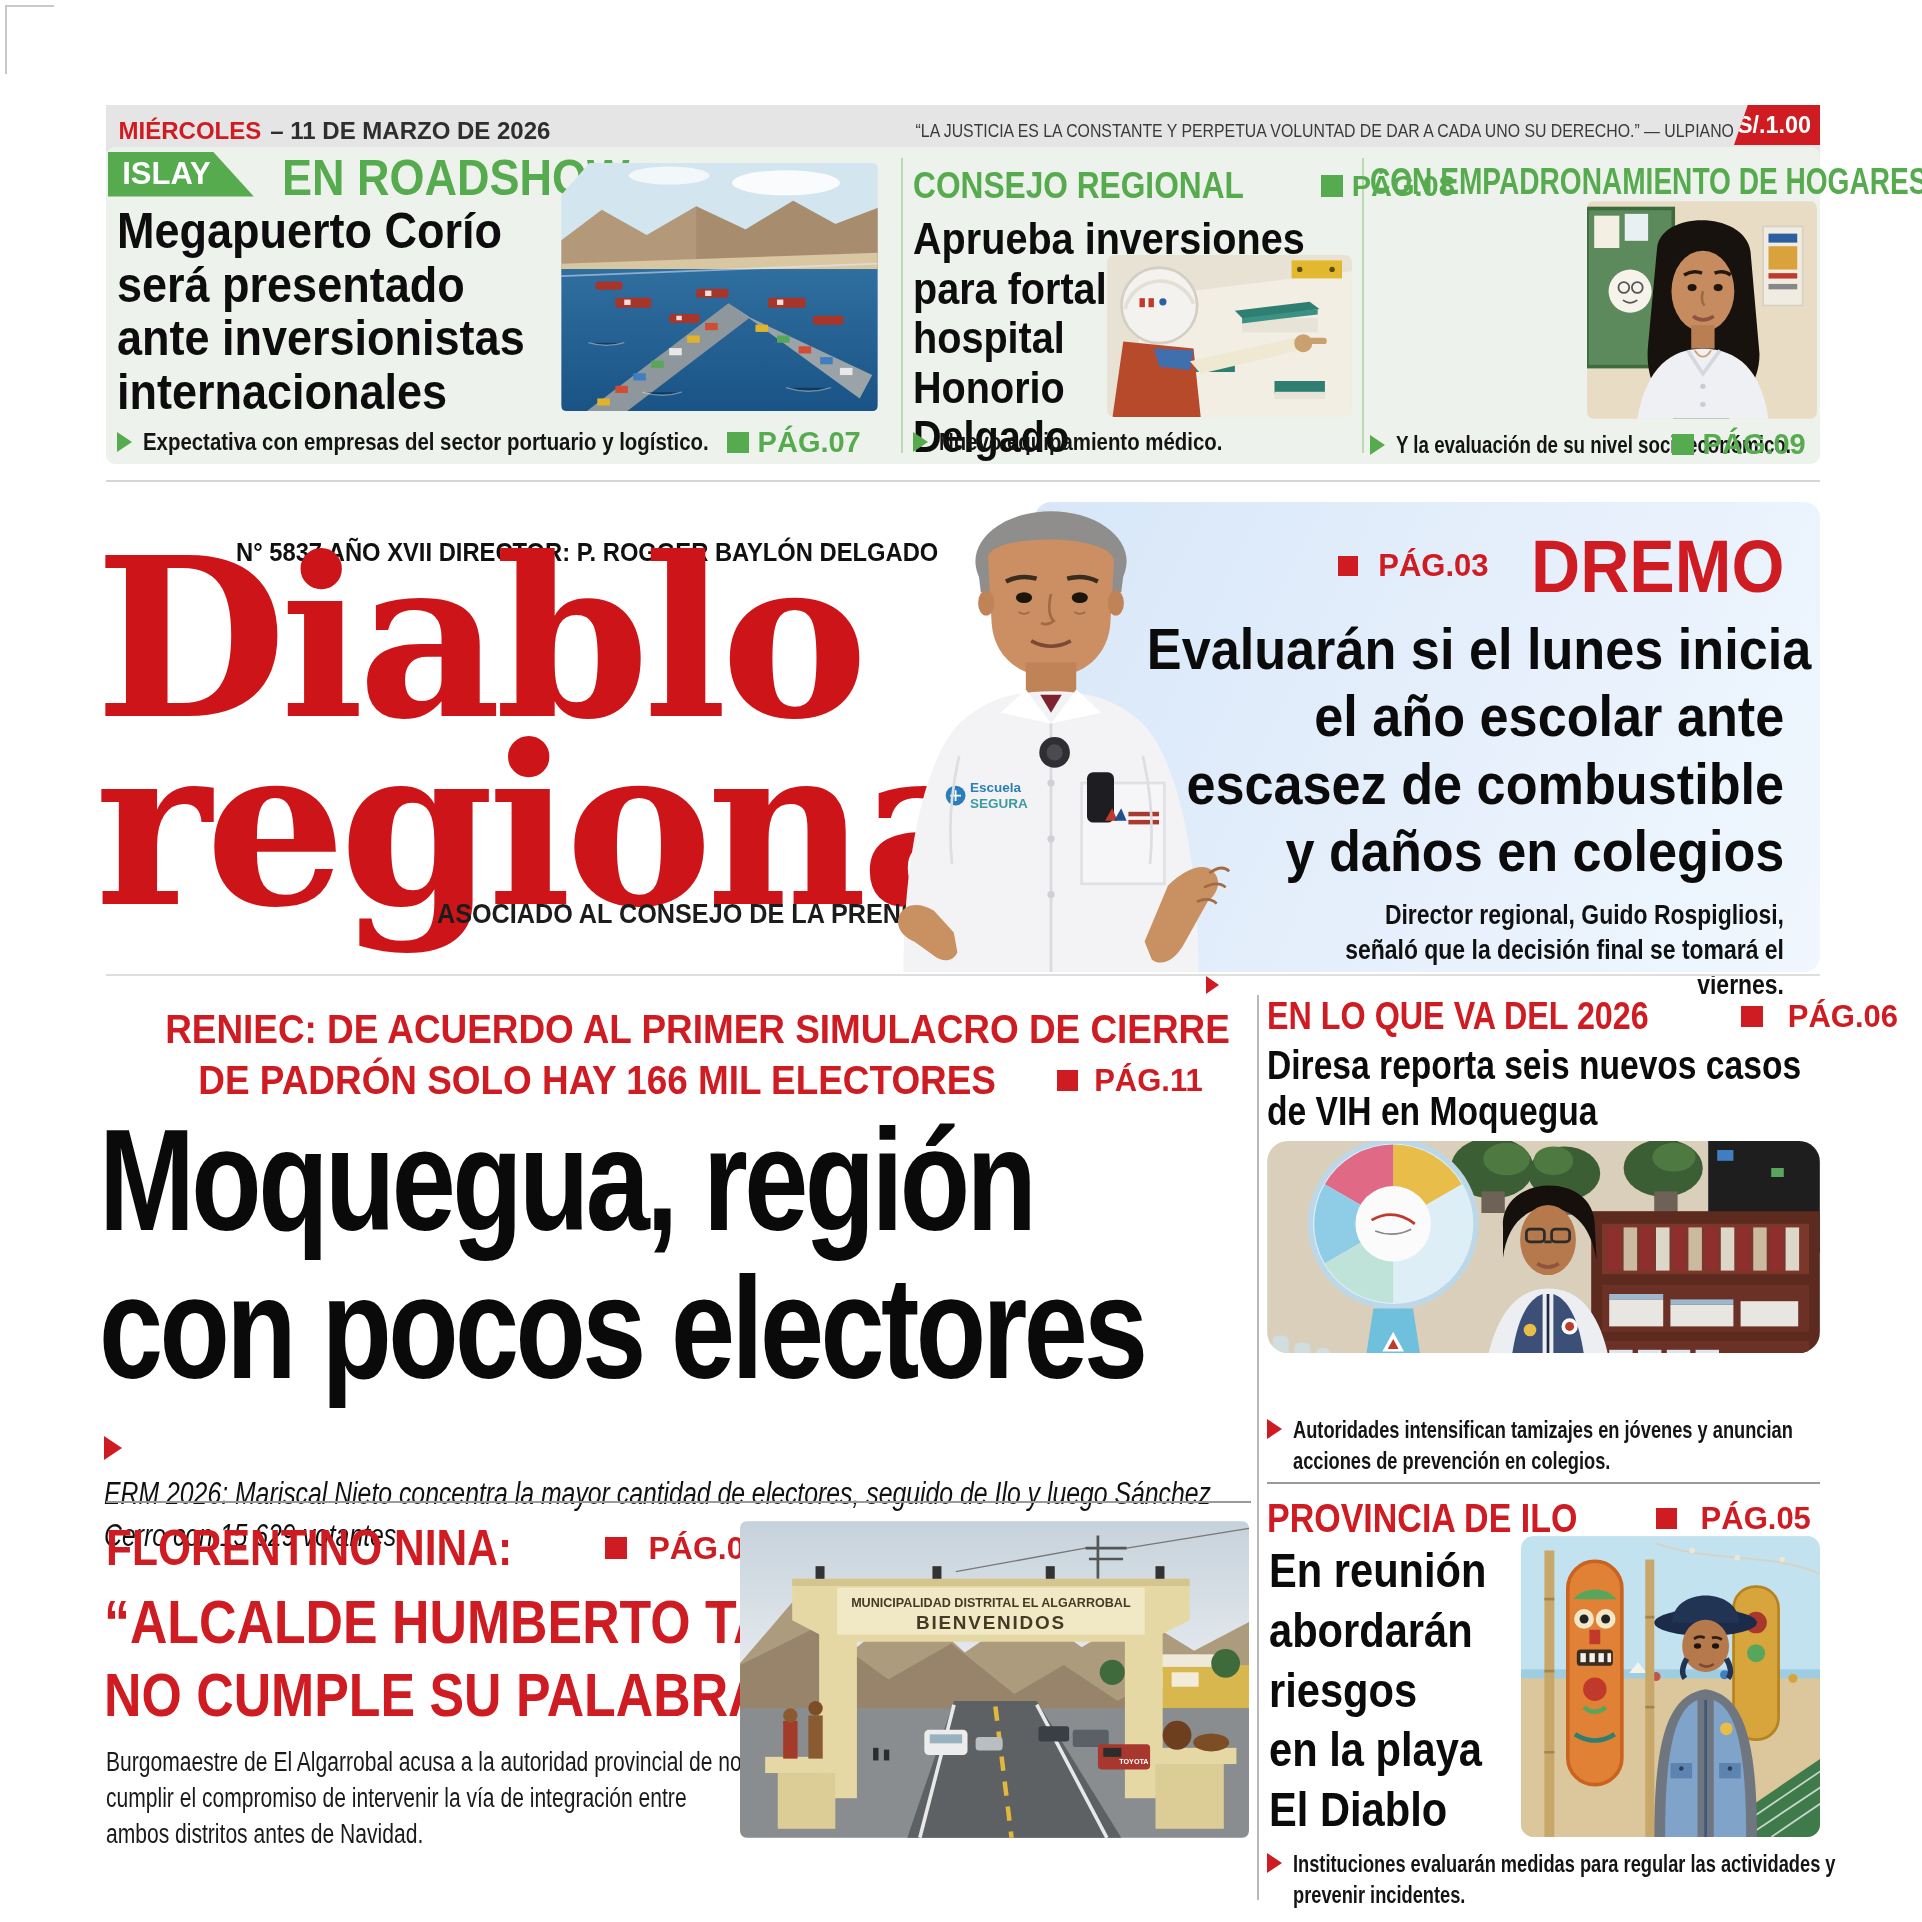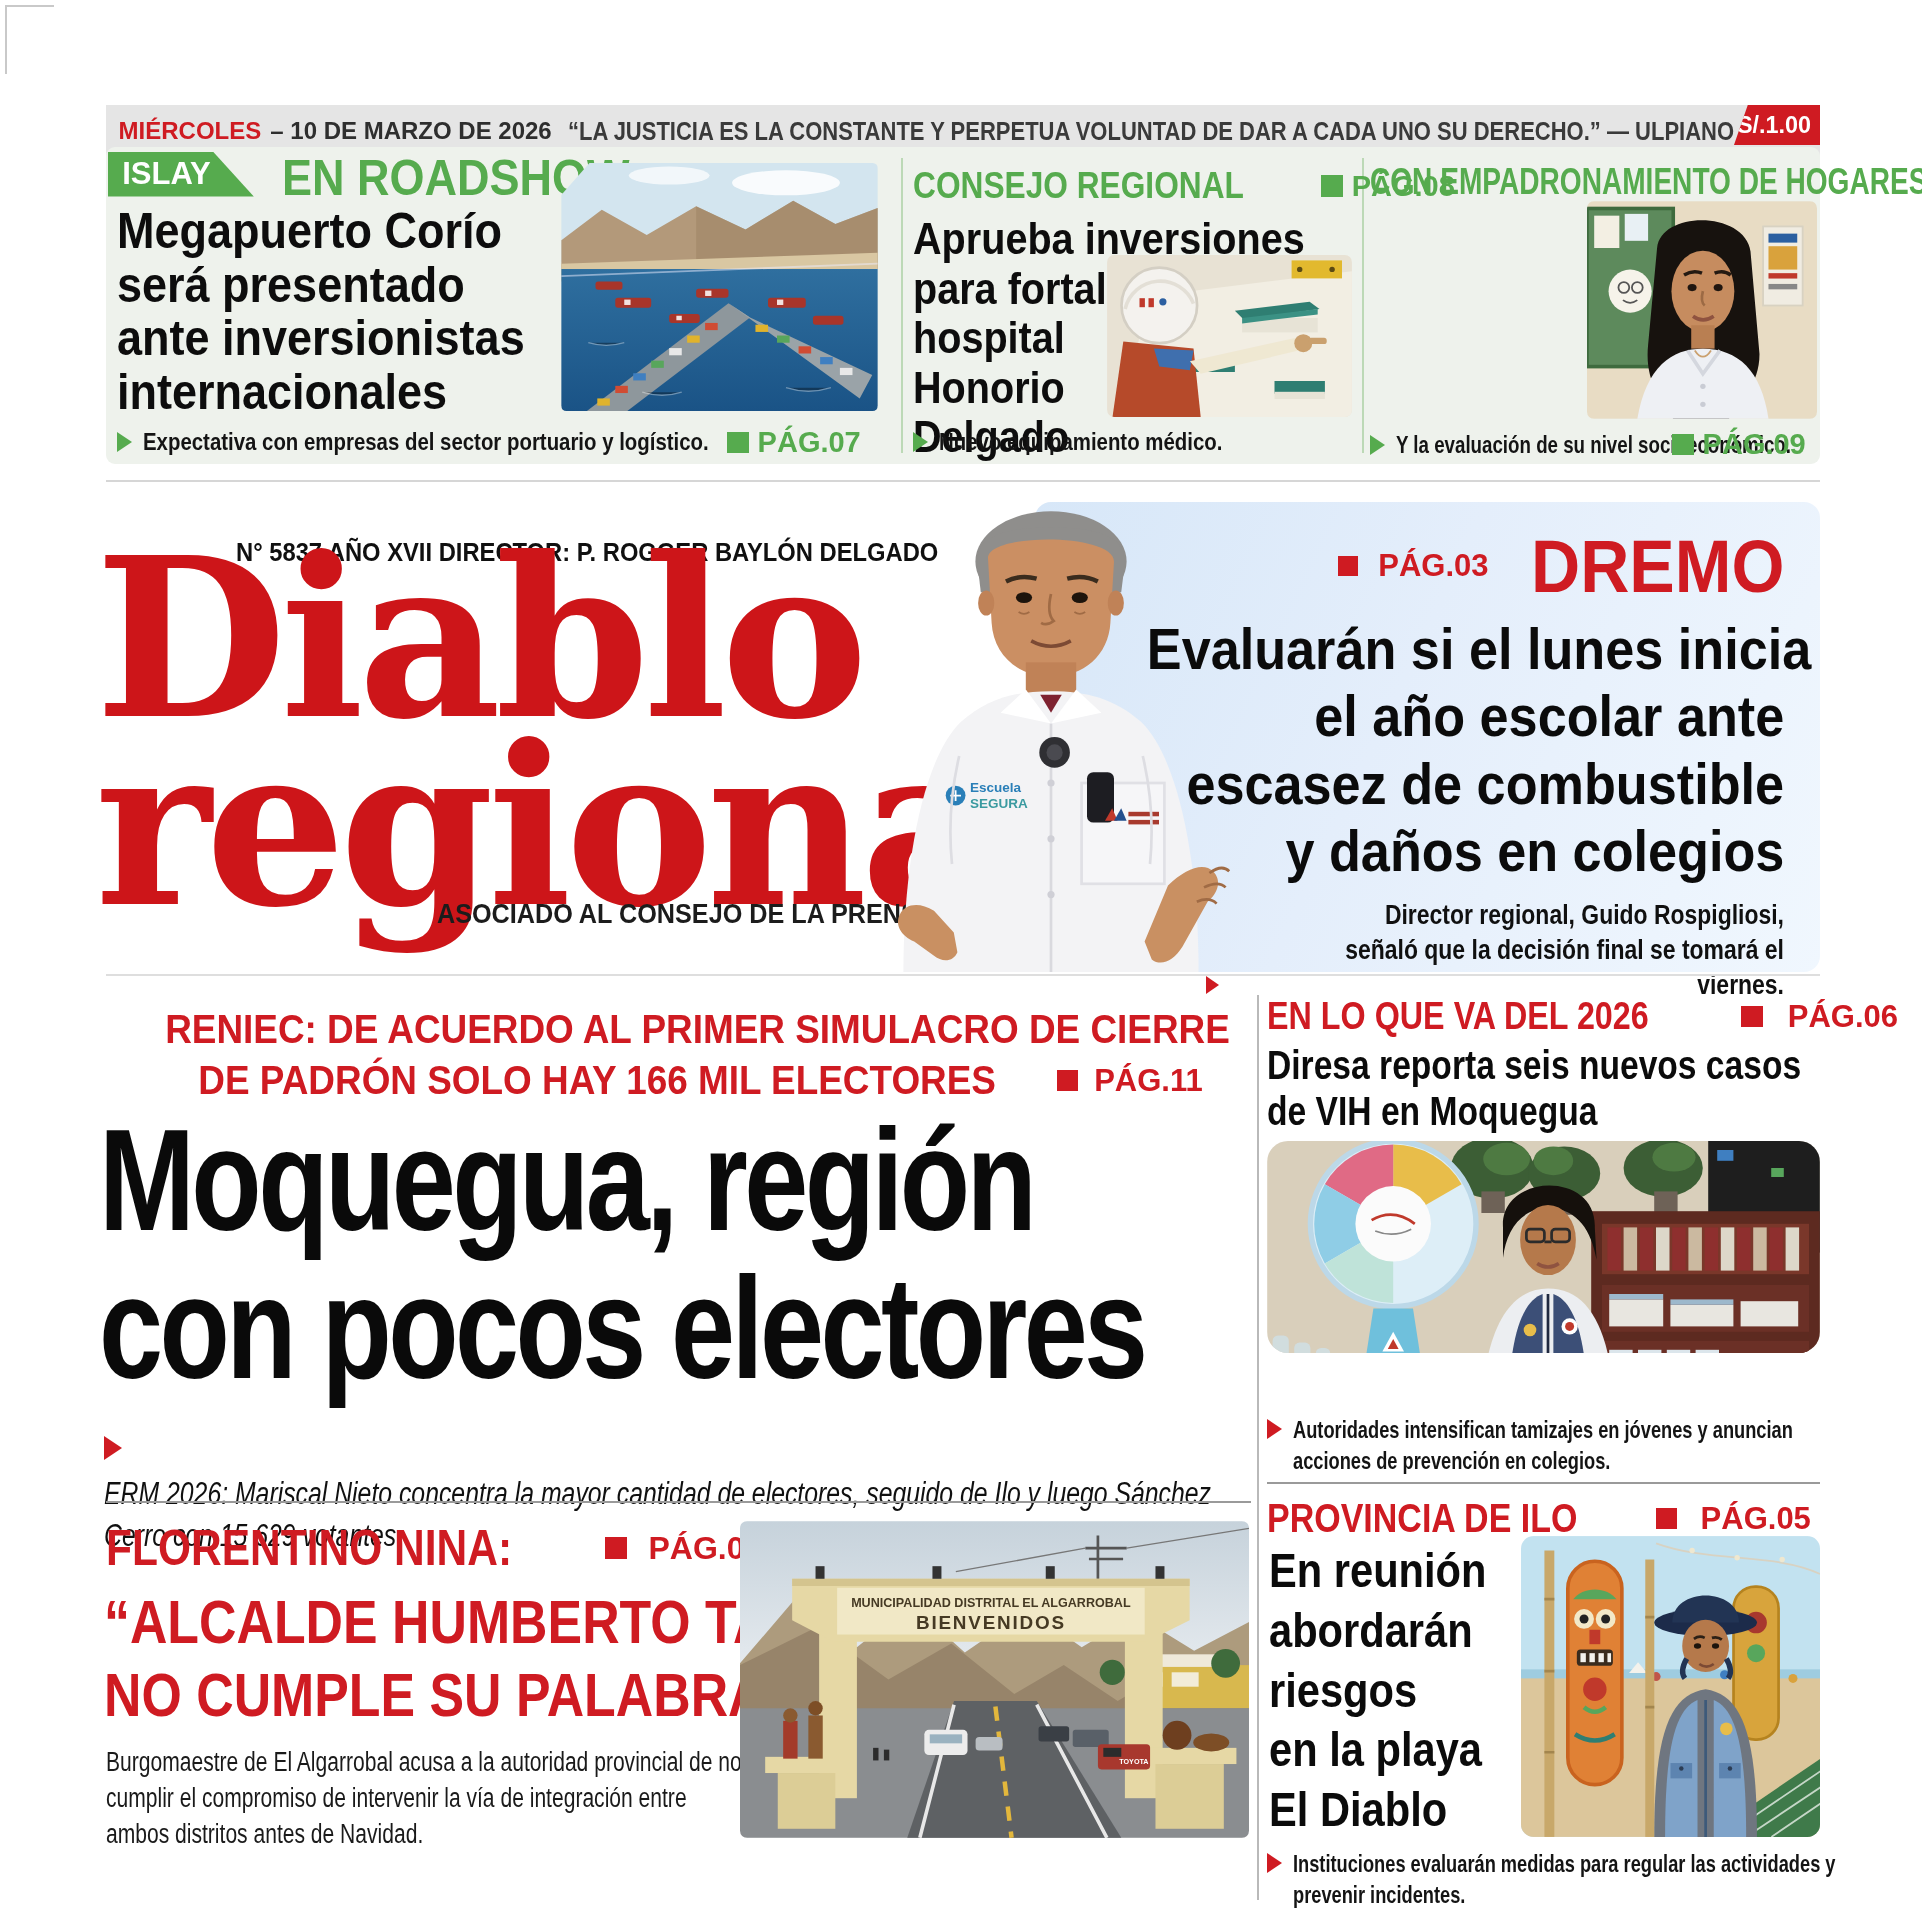--- a/index.html
+++ b/index.html
@@ -15,21 +15,21 @@
   .sq{width:21.6px;height:21.6px;background:#56ab4e;display:inline-block;flex:none;}
   .sq.r{background:#cf1b22;}
   .tri{width:0;height:0;border-top:10.8px solid transparent;border-bottom:10.8px solid transparent;
        border-left:15.3px solid #56ab4e;display:inline-block;flex:none;margin-top:3.6px;}
   .tri.r{border-left-color:#cf1b22;}
   .corner-mark{left:5.4px;top:5.4px;width:47px;height:67px;border-left:2.7px solid #c9c9c9;border-top:2.7px solid #c9c9c9;}
   
   .topbar{left:106px;top:105px;width:1714px;height:52px;background:#e5e5e5;display:flex;align-items:center;}
   .topbar .day{margin-left:12.6px;font-size:24px;}
   .topbar .date{font-size:24px;color:#2e2e2e;margin-left:9px;}
-  .topbar .quote{position:absolute;right:86px;font-size:25px;color:#3a3a3a;font-weight:700;}
+  .topbar .quote{position:absolute;right:86px;font-size:18px;color:#3a3a3a;font-weight:400;}
   .pricetag{position:absolute;right:0;top:0;height:40px;width:86px;background:#cf1b22;
             clip-path:polygon(16% 0,100% 0,100% 100%,0 100%);display:flex;align-items:center;justify-content:flex-end;}
   .pricetag span{color:#fff;font-size:23.4px;font-weight:700;margin-right:9px;}
   
   .strip{left:106px;top:147px;width:1714px;height:317px;background:#eef2ec;border-radius:9px;}
   .vsep{position:absolute;top:10.8px;height:295px;width:1.8px;background:#bcd9b6;}
   .badge{position:absolute;left:1.8px;top:4.5px;width:146px;height:45px;background:#56ab4e;
          clip-path:polygon(0 0,72% 0,100% 100%,0 100%);color:#fff;font-size:31px;font-weight:700;
          display:flex;align-items:center;padding-left:14.4px;box-sizing:border-box;}
   .h-black{color:#0d0d0d;font-weight:700;}
@@ -75,21 +75,21 @@
 </style>
 </head>
 <body>
 
 <div class="page">
 
   <div class="abs corner-mark"></div>
 
   <div class="abs topbar">
     <span class="day b red">MIÉRCOLES</span>
-    <span class="date b">– 10 DE MARZO DE 2026</span>
+    <span class="date b">– 11 DE MARZO DE 2026</span>
     <span class="quote"><span class="cxr" style="transform:scaleX(.88)">“LA JUSTICIA ES LA CONSTANTE Y PERPETUA VOLUNTAD DE DAR A CADA UNO SU DERECHO.” — ULPIANO</span></span>
     <div class="pricetag">
       <span>S/.1.00</span>
     </div>
   </div>
 
   <div class="abs strip">
     <div class="vsep" style="left:795px"></div>
     <div class="vsep" style="left:1256px"></div>
 

